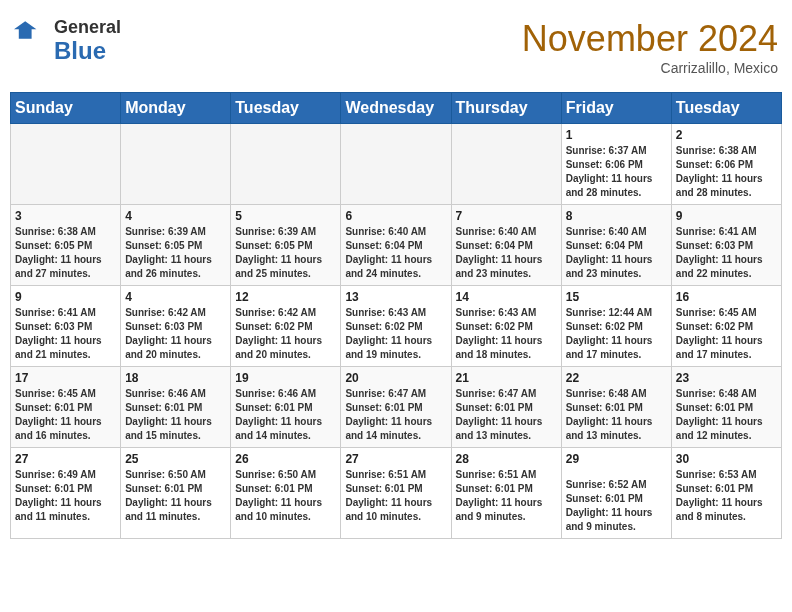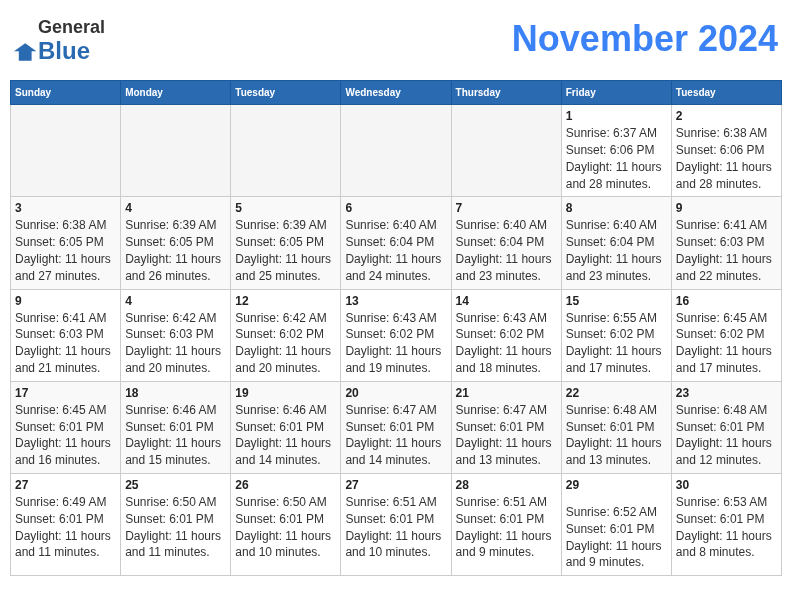--- a/index.html
+++ b/index.html
@@ -12,22 +12,22 @@
     }
     .header {
       display: flex;
       justify-content: space-between;
       align-items: flex-start;
       margin-bottom: 8px;
       padding: 8px 4px;
     }
     .logo {
       display: flex;
-      align-items: flex-end;
-      gap: 0;
+      align-items: flex-start;
+      gap: 16px;
     }
     .logo-text {
       display: flex;
       flex-direction: column;
       line-height: 1.1;
     }
     .logo-general {
       font-size: 18px;
       font-weight: bold;
       color: #333;
@@ -39,36 +39,36 @@
     }
     .logo-icon {
       width: 24px;
       height: 24px;
     }
     .title-area {
       text-align: right;
     }
     .month-title {
       font-size: 36px;
-      font-weight: bold;
-      color: #3b82f6;
+      font-weight: normal;
+      color: #a16207;
     }
     .location {
       font-size: 14px;
       color: #555;
     }
     .calendar {
       width: 100%;
       border-collapse: collapse;
       border: 1px solid #ccc;
     }
     .calendar th {
       background: #2a6ab1;
       color: #fff;
-      font-size: 10px;
+      font-size: 16px;
       font-weight: bold;
       padding: 6px 4px;
       text-align: left;
       border: 1px solid #1a5a9b;
     }
     .calendar td {
       vertical-align: top;
       border: 1px solid #ccc;
       padding: 4px;
       width: 110px;
@@ -83,40 +83,42 @@
       background: #f9f9f9;
     }
     .day-num {
       font-size: 12px;
       font-weight: bold;
       color: #222;
       display: block;
       margin-bottom: 2px;
     }
     .day-info {
-      font-size: 12px;
+      font-size: 10px;
       color: #333;
       line-height: 1.4;
+      font-weight: bold;
     }
   </style>
 </head>
 <body>
 
 <div class="header">
   <div class="logo">
     <svg class="logo-icon" viewBox="0 0 30 30" xmlns="http://www.w3.org/2000/svg">
       <polygon points="14,4 28,14 22,14 22,26 6,26 6,14 0,14" fill="#2a6ab1"></polygon>
     </svg>
     <div class="logo-text">
       <span class="logo-general">General</span>
       <span class="logo-blue">Blue</span>
     </div>
   </div>
   <div class="title-area">
     <div class="month-title">November 2024</div>
+    <div class="location">Carrizalillo, Mexico</div>
   </div>
 </div>
 
 <table class="calendar">
   <thead>
     <tr>
     <th>Sunday</th>
         <th>Monday</th>
         <th>Tuesday</th>
         <th>Wednesday</th>
@@ -215,21 +217,21 @@
 Daylight: 11 hours and 19 minutes.</div>
         </td>
         <td>
           <span class="day-num">14</span>
           <div class="day-info" style="white-space: pre-line;">Sunrise: 6:43 AM
 Sunset: 6:02 PM
 Daylight: 11 hours and 18 minutes.</div>
         </td>
         <td>
           <span class="day-num">15</span>
-          <div class="day-info" style="white-space: pre-line;">Sunrise: 6:55 AM
+          <div class="day-info" style="white-space: pre-line;">Sunrise: 12:44 AM
 Sunset: 6:02 PM
 Daylight: 11 hours and 17 minutes.</div>
         </td>
         <td>
           <span class="day-num">16</span>
           <div class="day-info" style="white-space: pre-line;">Sunrise: 6:45 AM
 Sunset: 6:02 PM
 Daylight: 11 hours and 17 minutes.</div>
         </td>
       </tr>

